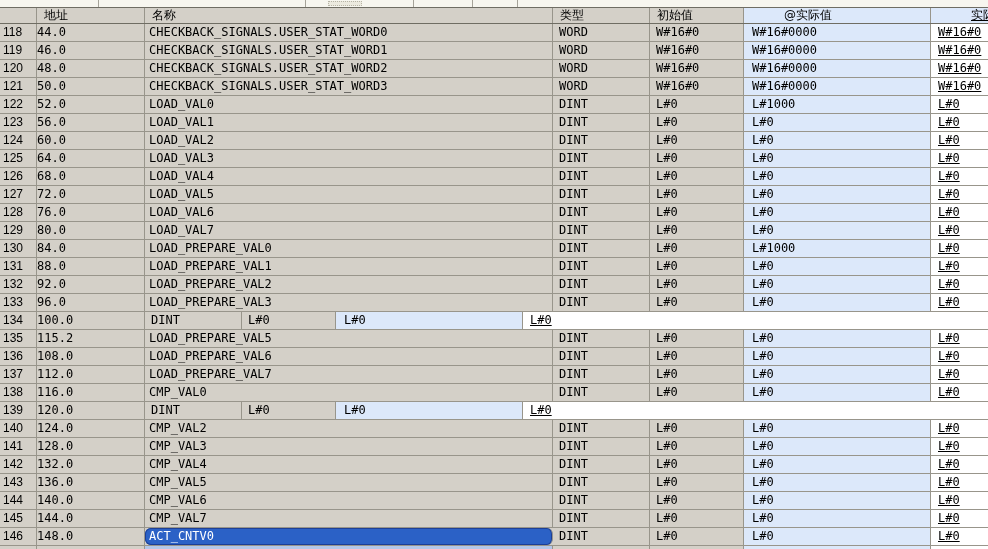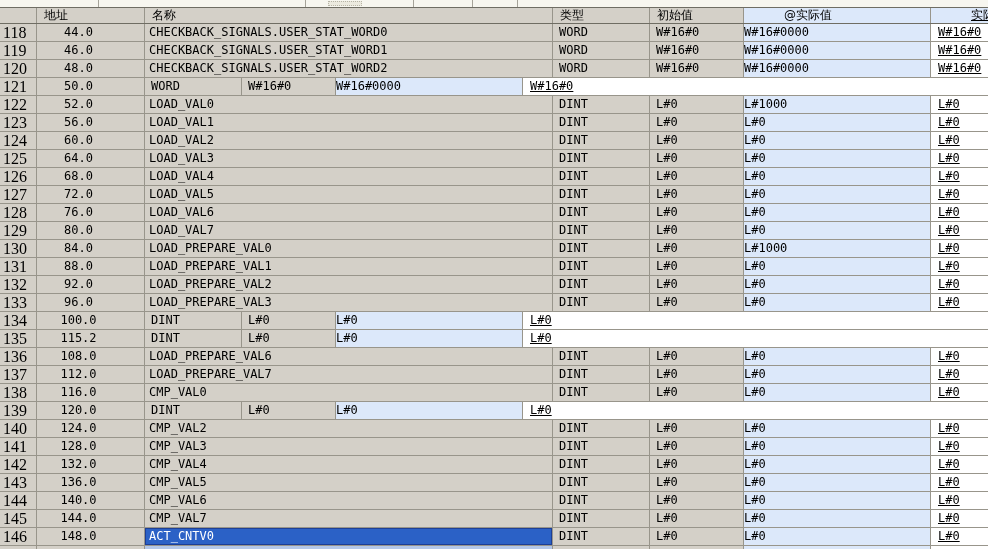--- a/index.html
+++ b/index.html
@@ -60,34 +60,35 @@
     line-height:17px;
     color:#000;
   }
   .header .c{
     font-family:"DejaVu Sans", "Liberation Sans", sans-serif;
     font-size:12px;
     line-height:15px;
     padding-left:7px;
   }
   .c-num{width:37px;padding-left:3px;
-    font-family:Liberation Serif, serif;font-size:16px;}
-  .c-addr{width:108px;text-align:center;padding-right:24px;}
+    font-family:Liberation Sans, sans-serif;font-size:12px;}
+  .c-addr{width:108px;text-align:left;padding-right:24px;}
   .c-name{width:408px;padding-left:4px;}
   .c-type{width:97px;padding-left:6px;}
   .c-init{width:94px;padding-left:6px;}
-  .c-aat{width:187px;background:var(--bluecol);}
+  .c-aat{width:187px;padding-left:8px;background:var(--bluecol);}
   .c-act{flex:1;padding-left:7px;background:var(--whitecol);border-right:none;text-decoration:underline;}
   .header .c-aat, .header .c-act{background:var(--bluecol);padding-left:40px;}
   .header .c-num{padding-left:3px;}
   .header .c-addr{text-align:left;padding-left:7px;padding-right:16px;}
   .c-name.sel{
     background:var(--sel);
     color:var(--seltext);
     box-shadow:inset 0 0 0 1px #1d3f96;
+    border-radius:6px;
   }
   .row.partial{height:4px;border-bottom:none;}
   .row.partial .c-name{background:var(--partialblue);}
 </style>
 </head>
 <body>
 
 <div class="screen">
 
   <div class="strip">
@@ -134,20 +135,21 @@
       <div class="c c-addr">48.0</div>
       <div class="c c-name">CHECKBACK_SIGNALS.USER_STAT_WORD2</div>
       <div class="c c-type">WORD</div>
       <div class="c c-init">W#16#0</div>
       <div class="c c-aat">W#16#0000</div>
       <div class="c c-act">W#16#0</div>
     </div>
         <div class="row">
       <div class="c c-num">121</div>
       <div class="c c-addr">50.0</div>
+      <div class="c c-name">CHECKBACK_SIGNALS.USER_STAT_WORD3</div>
       <div class="c c-type">WORD</div>
       <div class="c c-init">W#16#0</div>
       <div class="c c-aat">W#16#0000</div>
       <div class="c c-act">W#16#0</div>
     </div>
         <div class="row">
       <div class="c c-num">122</div>
       <div class="c c-addr">52.0</div>
       <div class="c c-name">LOAD_VAL0</div>
       <div class="c c-type">DINT</div>
@@ -258,20 +260,21 @@
       <div class="c c-num">134</div>
       <div class="c c-addr">100.0</div>
       <div class="c c-type">DINT</div>
       <div class="c c-init">L#0</div>
       <div class="c c-aat">L#0</div>
       <div class="c c-act">L#0</div>
     </div>
         <div class="row">
       <div class="c c-num">135</div>
       <div class="c c-addr">115.2</div>
+      <div class="c c-name">LOAD_PREPARE_VAL5</div>
       <div class="c c-type">DINT</div>
       <div class="c c-init">L#0</div>
       <div class="c c-aat">L#0</div>
       <div class="c c-act">L#0</div>
     </div>
         <div class="row">
       <div class="c c-num">136</div>
       <div class="c c-addr">108.0</div>
       <div class="c c-name">LOAD_PREPARE_VAL6</div>
       <div class="c c-type">DINT</div>

